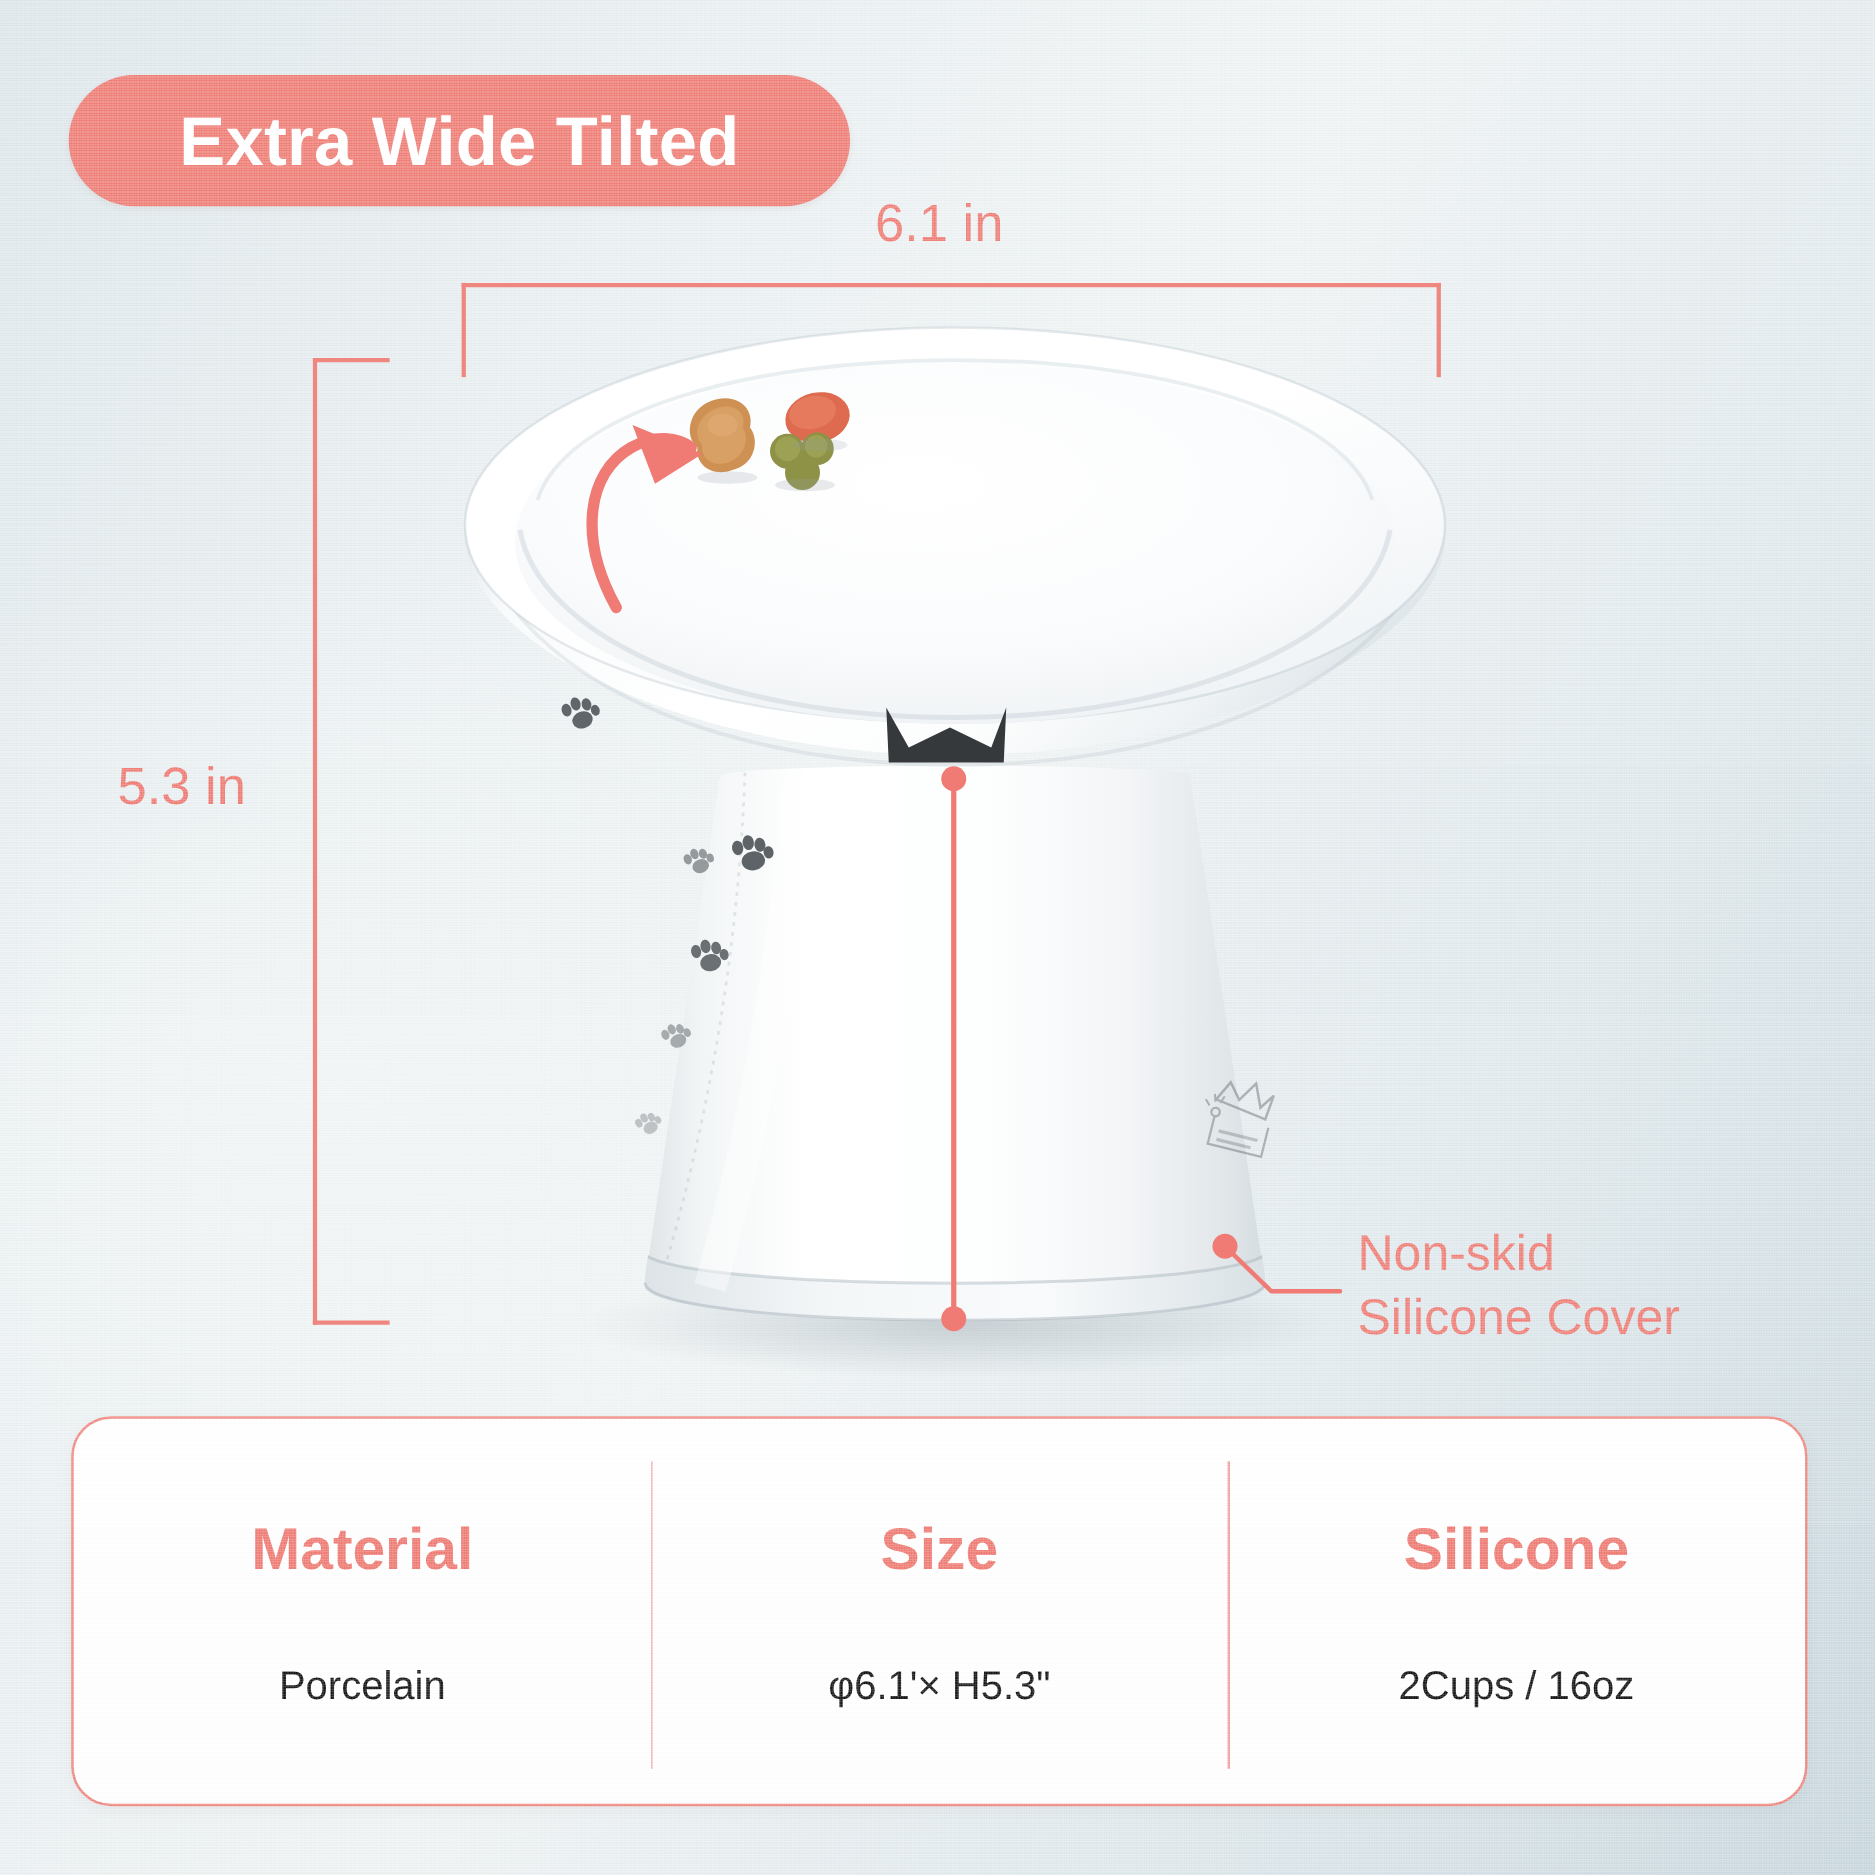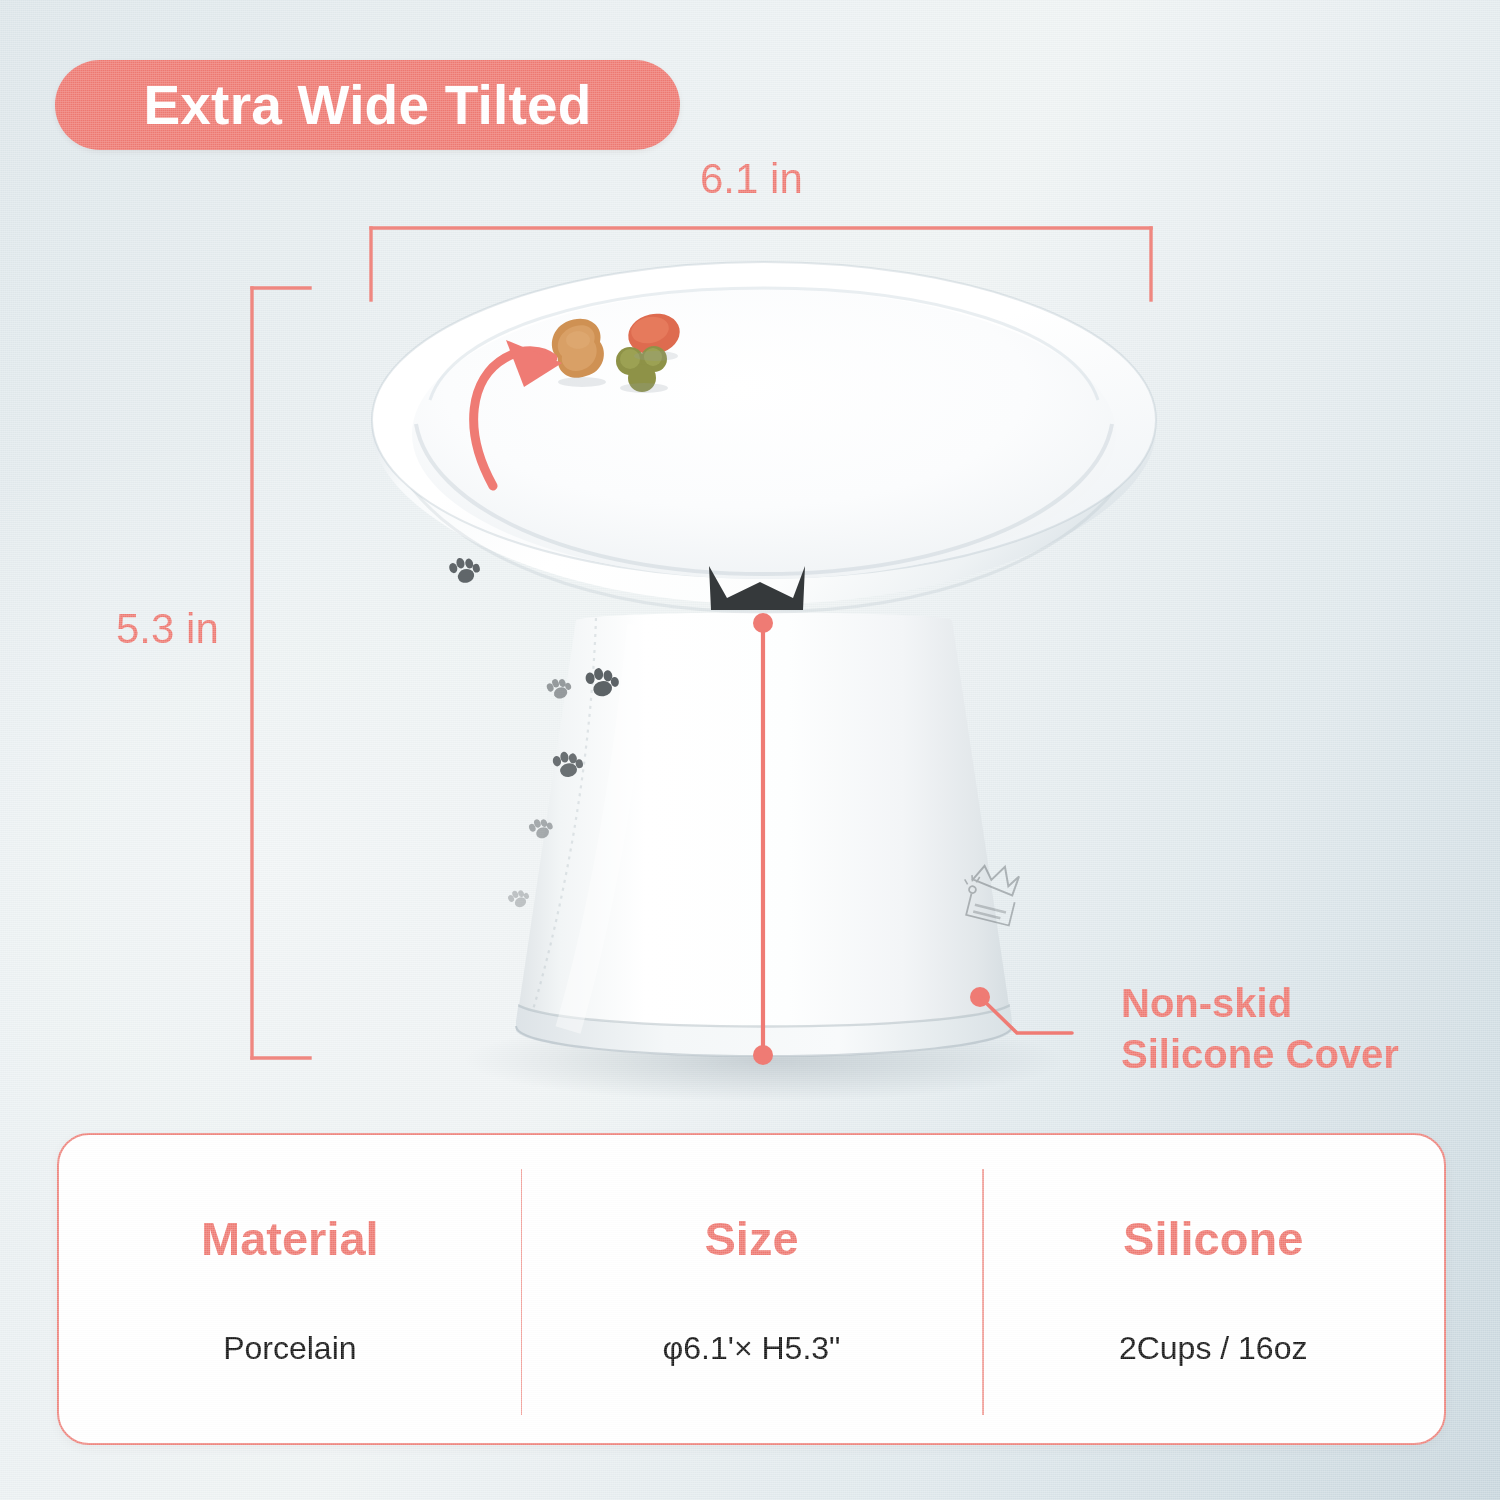--- a/index.html
+++ b/index.html
@@ -30,21 +30,21 @@
     background-image:
       repeating-linear-gradient(0deg, rgba(255,255,255,.5) 0 1px, rgba(0,0,0,.02) 1px 2px),
       repeating-linear-gradient(90deg, rgba(255,255,255,.35) 0 1px, rgba(0,0,0,.018) 1px 2px);
     pointer-events: none;
   }
 
   
   #badge {
     position: absolute;
     left: 55px; top: 60px;
-    width: 625px; height: 90px;
+    width: 625px; height: 105px;
     background: #ef7b74;
     border-radius: 53px;
     display: flex; align-items: center; justify-content: center;
     box-shadow: 0 2px 5px rgba(120,90,90,.10);
   }
   #badge .txt {
     color: #ffffff;
     font-size: 55px;
     font-weight: bold;
     letter-spacing: .2px;
@@ -52,21 +52,21 @@
   }
 
   
   .dimlabel {
     position: absolute;
     color: #ef7b74;
     font-weight: normal;
     white-space: nowrap;
   }
   #lbl-width  { left: 700px; top: 155px; font-size: 42px; }
-  #lbl-height { left: 116px; top: 605px; font-size: 42px; }
+  #lbl-height { left: 94px; top: 605px; font-size: 42px; }
   #lbl-stand  { left: 790px; top: 805px; font-size: 42px; }
 
   
   #spec-card {
     position: absolute;
     left: 57px; top: 1133px;
     width: 1389px; height: 312px;
     background: #ffffff;
     border: 2px solid #ef8780;
     border-radius: 32px;
@@ -109,24 +109,23 @@
     font-size: 40px;
     font-weight: bold;
     line-height: 1.28;
     white-space: nowrap;
   }
   #callout-skid {
     position: absolute;
     left: 1086px; top: 978px;
     color: #ef7b74;
     font-size: 40px;
-    font-weight: bold;
+    font-weight: normal;
     line-height: 1.28;
     white-space: nowrap;
-    margin-left: 35px;
   }
 
   svg.layer { position: absolute; inset: 0; width: 1500px; height: 1500px; overflow: visible; }
   svg.layer.behind { z-index: 1; }
   svg.layer.front  { z-index: 3; }
   #bowl-wrap { position: absolute; inset: 0; z-index: 2; }
 </style>
 </head>
 <body>
 

